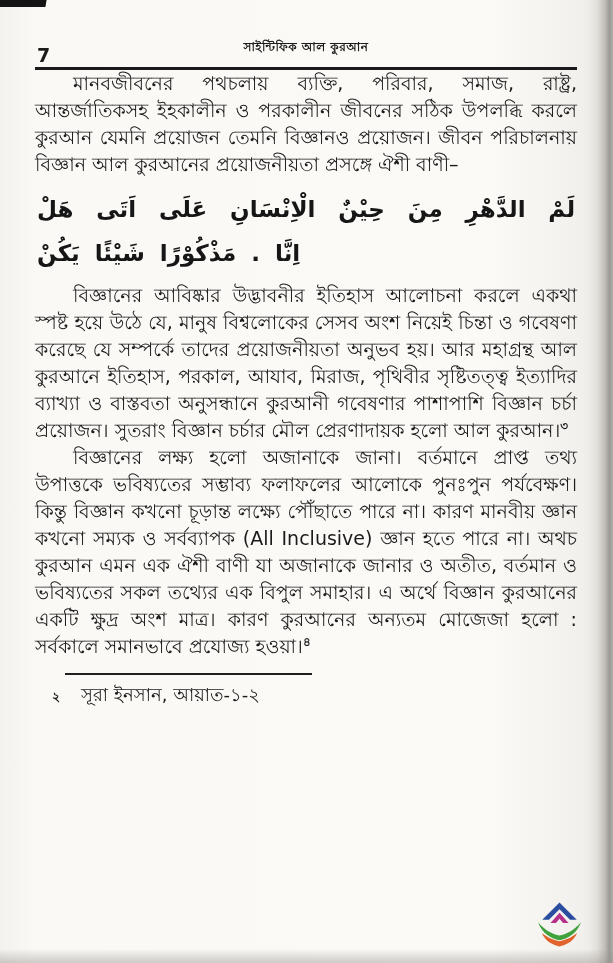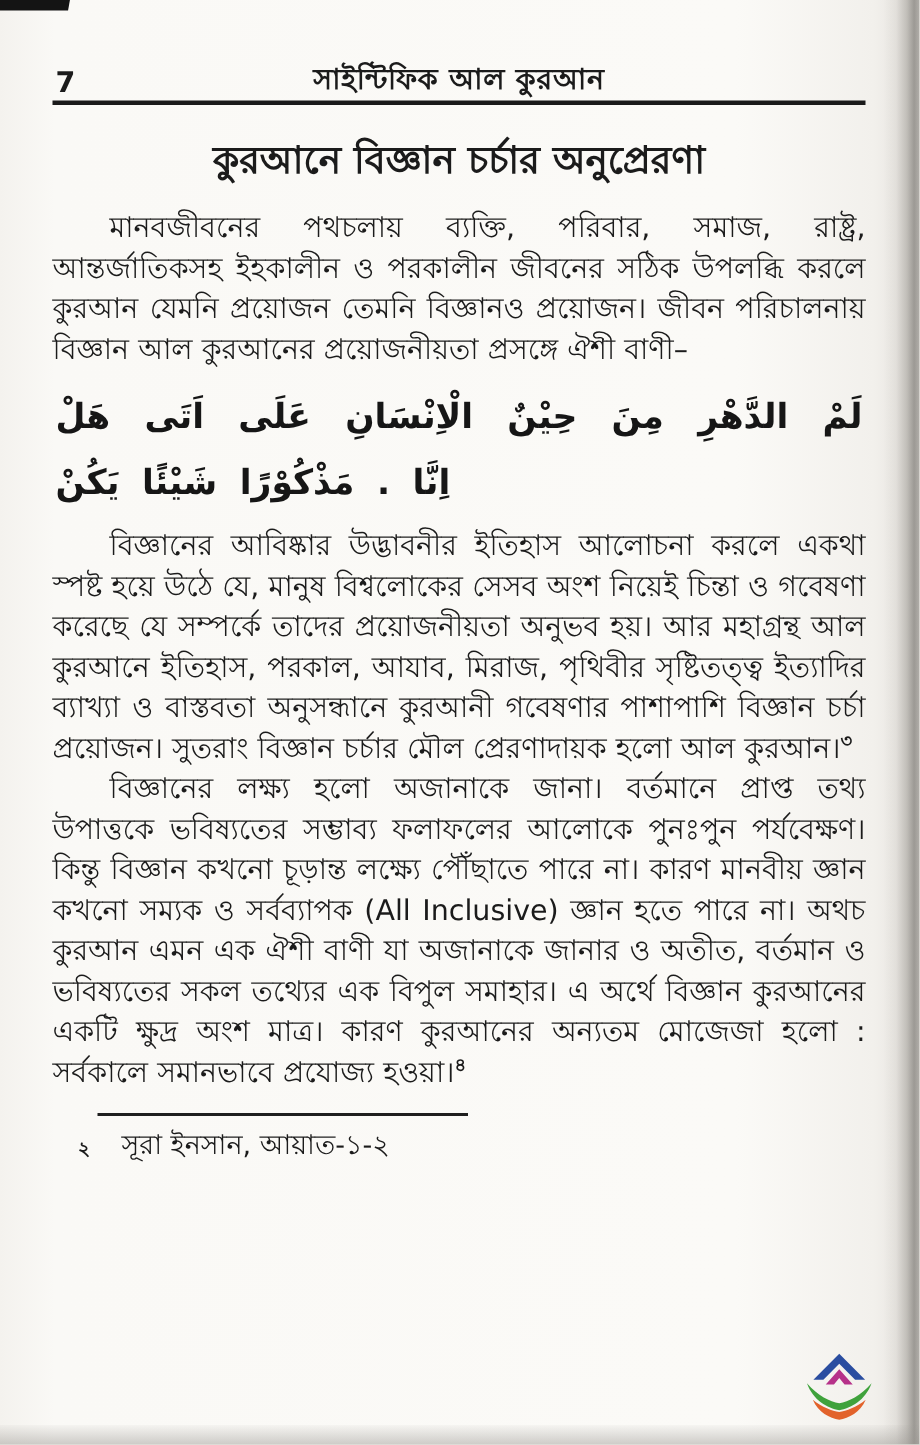--- a/index.html
+++ b/index.html
@@ -25,21 +25,21 @@
       rgba(135,132,127,0.55) 100%);
   }
   .page-bottom-edge {
     position: absolute; bottom: 0; left: 0; width: 100%; height: 13px;
     background: linear-gradient(to bottom, rgba(150,147,142,0.05), rgba(150,147,142,0.45));
   }
   .content { position: relative; padding: 38px 36px 0 35px; }
 
   .header { position: relative; border-bottom: 3px solid #1a1a1a; padding-bottom: 3px; height: 26px; }
   .page-number { position: absolute; left: 2px; bottom: 1px; font-size: 19px; font-weight: 700; }
-  .running-title { text-align: center; font-size: 19px; font-weight: 700; letter-spacing: 0.5px; }
+  .running-title { text-align: center; font-size: 12px; font-weight: 700; letter-spacing: 0.5px; }
 
   .section-title { margin: 17px 0 9px 0; text-align: center; font-size: 25px; font-weight: 700; }
 
   .body-para {
     margin: 0; font-size: 19px; line-height: 27px;
     text-align: justify; text-indent: 38px;
   }
   .fn-ref { font-size: 12px; vertical-align: super; line-height: 0; font-weight: 700; }
 
   .arabic-verse {
@@ -65,21 +65,20 @@
 
   <div class="scan-mark-topleft"></div>
 
   <div class="content">
 
     <div class="header">
       <span class="page-number">7</span>
       <div class="running-title">সাইন্টিফিক আল কুরআন</div>
     </div>
 
-    <h1 class="section-title">কুরআনে বিজ্ঞান চর্চার অনুপ্রেরণা</h1>
 
     <p class="body-para"><span>মানবজীবনের পথচলায় ব্যক্তি, পরিবার, সমাজ, রাষ্ট্র, আন্তর্জাতিকসহ ইহকালীন ও পরকালীন জীবনের সঠিক উপলব্ধি করলে কুরআন যেমনি প্রয়োজন তেমনি বিজ্ঞানও প্রয়োজন। জীবন পরিচালনায় বিজ্ঞান আল কুরআনের প্রয়োজনীয়তা প্রসঙ্গে ঐশী বাণী–</span></p>
 
     <div class="arabic-verse">
       <div class="arabic-line1">هَلْ‎ اَتَى‎ عَلَى‎ الْاِنْسَانِ‎ حِيْنٌ‎ مِنَ‎ الدَّهْرِ‎ لَمْ‎ يَكُنْ‎ شَيْئًا‎ مَذْكُوْرًا‎ .‎ اِنَّا</div>
     </div>
 
 
     <p class="body-para"><span>বিজ্ঞানের আবিষ্কার উদ্ভাবনীর ইতিহাস আলোচনা করলে একথা স্পষ্ট হয়ে উঠে যে, মানুষ বিশ্বলোকের সেসব অংশ নিয়েই চিন্তা ও গবেষণা করেছে যে সম্পর্কে তাদের প্রয়োজনীয়তা অনুভব হয়। আর মহাগ্রন্থ আল কুরআনে ইতিহাস, পরকাল, আযাব, মিরাজ, পৃথিবীর সৃষ্টিতত্ত্ব ইত্যাদির ব্যাখ্যা ও বাস্তবতা অনুসন্ধানে কুরআনী গবেষণার পাশাপাশি বিজ্ঞান চর্চা প্রয়োজন। সুতরাং বিজ্ঞান চর্চার মৌল প্রেরণাদায়ক হলো আল কুরআন।</span><sup class="fn-ref">৩</sup></p>
 

